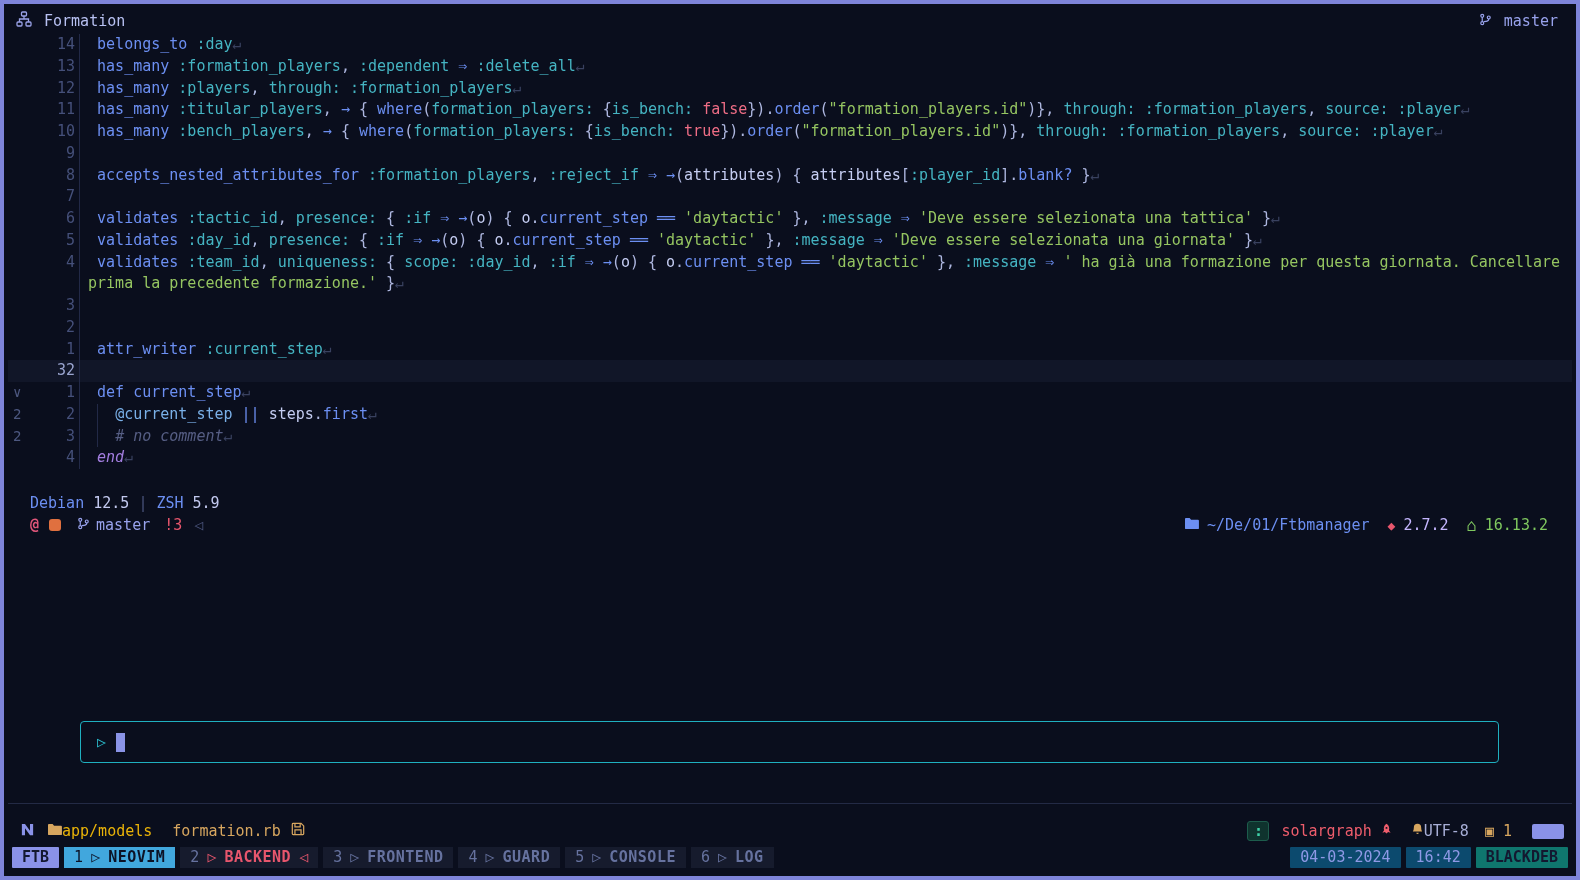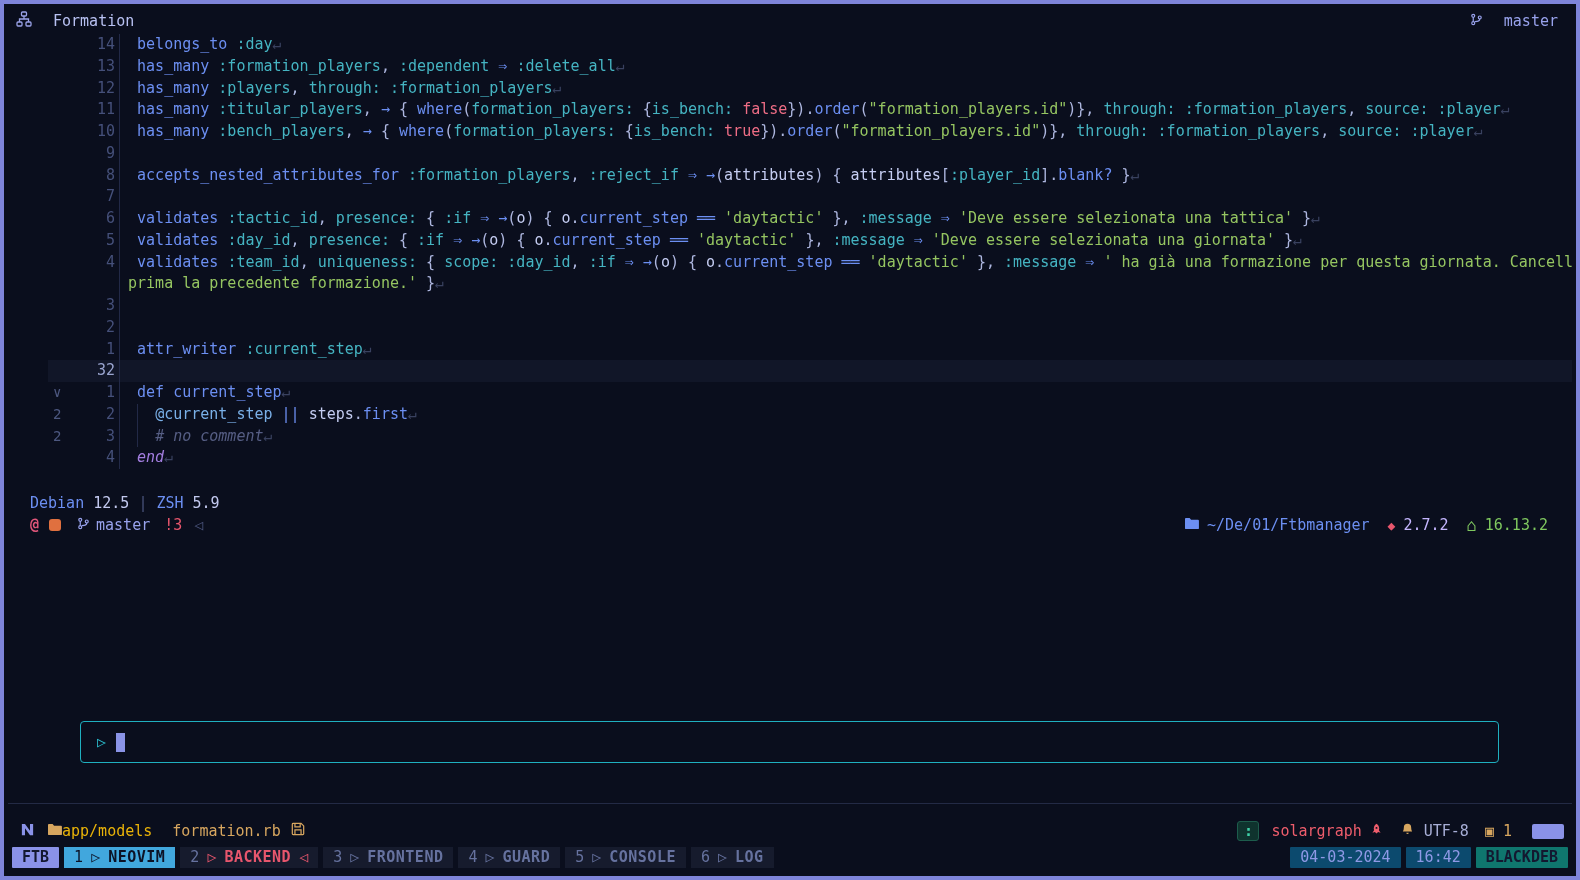--- a/index.html
+++ b/index.html
@@ -3,26 +3,26 @@
 <meta charset="utf-8">
 <style>
   html,body{margin:0;padding:0;background:#05070f;}
   .screen{
     position:relative;width:1580px;height:880px;box-sizing:border-box;
     border:4px solid #7e84da;background:#0a0e1d;overflow:hidden;
     font-family:"DejaVu Sans Mono",monospace;font-size:15px;color:#c0c8f0;
   }
   
   .winbar{position:absolute;top:4px;left:4px;right:4px;height:26px;display:flex;align-items:center;justify-content:space-between;padding:0 14px 0 8px;}
-  .wb-left,.wb-right{display:flex;align-items:center;gap:21px;}
+  .wb-left,.wb-right{display:flex;align-items:center;gap:12px;}
   .wb-title{color:#b8c1f2;}
   .wb-branch{color:#98a2ec;}
   .icon-svg{display:inline-block;vertical-align:middle;}
   
-  .code{position:absolute;top:30px;left:4px;right:4px;margin-left:40px;}
+  .code{position:absolute;top:30px;left:4px;right:4px;}
   .code-line{display:flex;height:21.75px;line-height:21.75px;white-space:pre;}
   .code-line.current{background:rgba(154,163,232,0.055);}
   .sign-col{flex:none;width:22px;padding-left:5px;color:#4d5880;font-size:14px;}
   .num-col{flex:none;width:40px;text-align:right;color:#45507a;}
   .num-col.cur{color:#9aa5d0;}
   .text-col{flex:1;margin-left:4px;position:relative;overflow:hidden;}
   .guide{position:absolute;top:0;bottom:0;width:1px;background:#222947;}
   .tok-f{color:#c0c8f0}.tok-k{color:#6c8ff2}.tok-s{color:#45b4c2}.tok-p{color:#aeb7e0}
   .tok-o{color:#6c8ff2}.tok-g{color:#95c561}.tok-b{color:#ee6d85}.tok-v{color:#c5cdf2}
   .tok-i{color:#7ab0e8}.tok-c{color:#565e84;font-style:italic}.tok-e{color:#a37ee0;font-style:italic}
@@ -50,21 +50,21 @@
   .statusline{position:absolute;left:4px;right:4px;top:814px;height:26px;display:flex;align-items:center;padding:0 8px 0 12px;}
   .sl-folder{margin-left:12px;color:#d7a65f;}
   .sl-dir{color:#eab308;}
   .sl-file{color:#d7a65f;margin-left:20px;}
   .sl-save{margin-left:10px;color:#d7a65f;}
   .sl-spacer{flex:1;}
   .lsp-badge{width:20px;height:18px;line-height:18px;text-align:center;background:#0f332e;border:1px solid #1d5c4c;border-radius:3px;color:#3fd0a8;font-weight:bold;}
   .sl-lsp{color:#ee5d6c;margin-left:12px;}
   .sl-rocket{margin-left:8px;color:#ee5d6c;}
   .sl-bell{margin-left:18px;color:#d7a65f;}
-  .sl-enc{color:#a7aed6;margin-left:10px;}
+  .sl-enc{color:#a7aed6;}
   .sl-win{color:#d7a65f;margin-left:16px;}
   .sl-block{width:32px;height:15px;background:#8a92e8;border-radius:2px;margin-left:20px;}
   
   .tabbar{position:absolute;left:4px;right:4px;top:840px;height:26px;display:flex;align-items:center;padding:0 4px;gap:5px;}
   .block{height:21px;line-height:21px;padding:0 10px;border-radius:1px;}
   .session{background:#8a92e8;color:#131830;font-weight:bold;}
   .tab{display:flex;align-items:center;gap:8px;background:#161b2d;color:#66729f;height:21px;line-height:21px;padding:0 10px;cursor:default;}
   .tab .tab-label{font-weight:bold;letter-spacing:0.5px;}
   .tab.active{background:#41a7dd;color:#0c1226;}
   .tab.alert .tab-sep,.tab.alert .tab-label,.tab-alert{color:#e8566d;}

